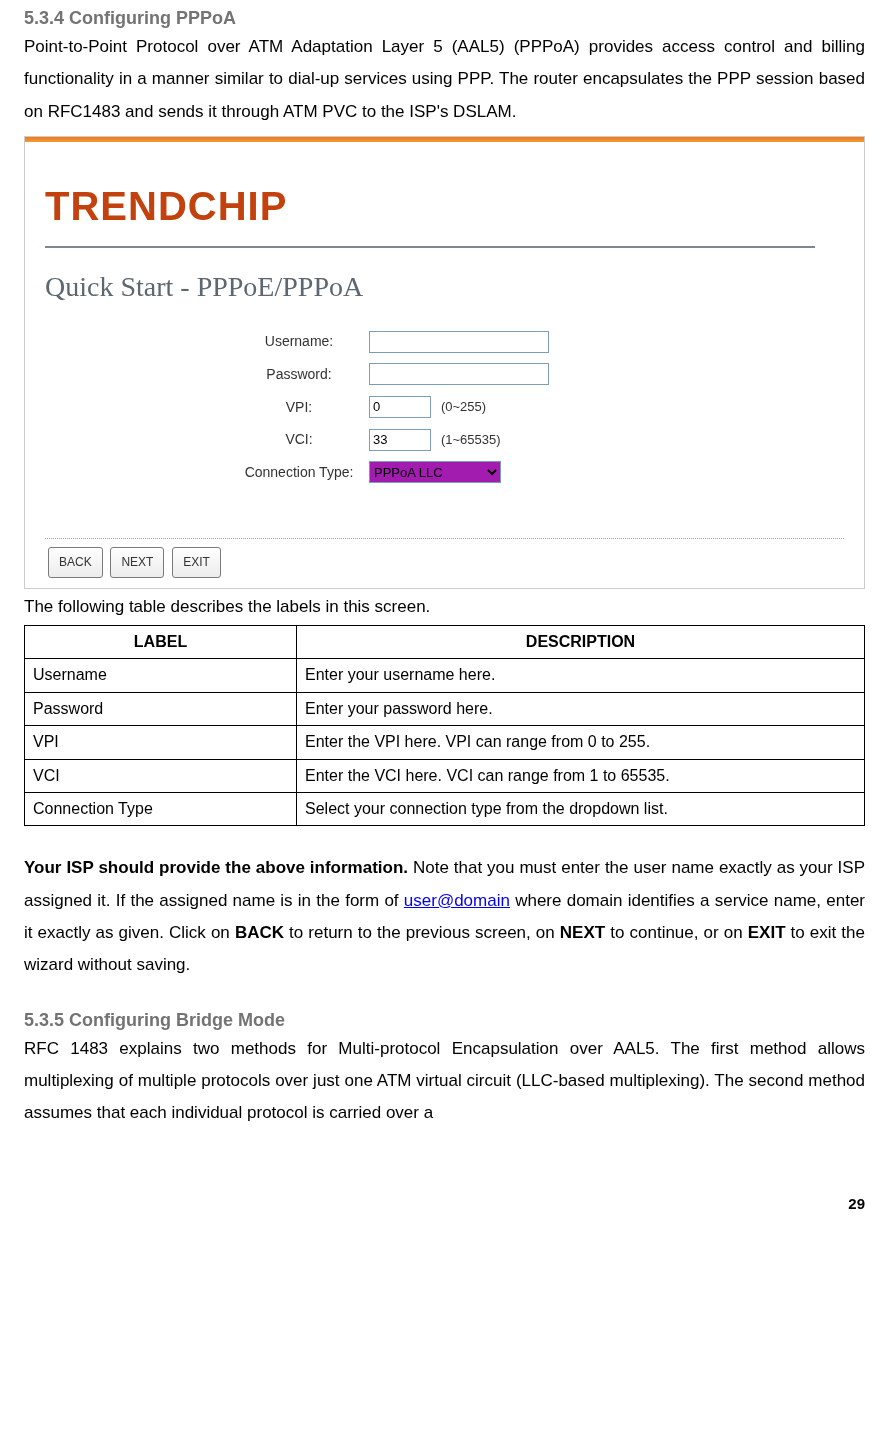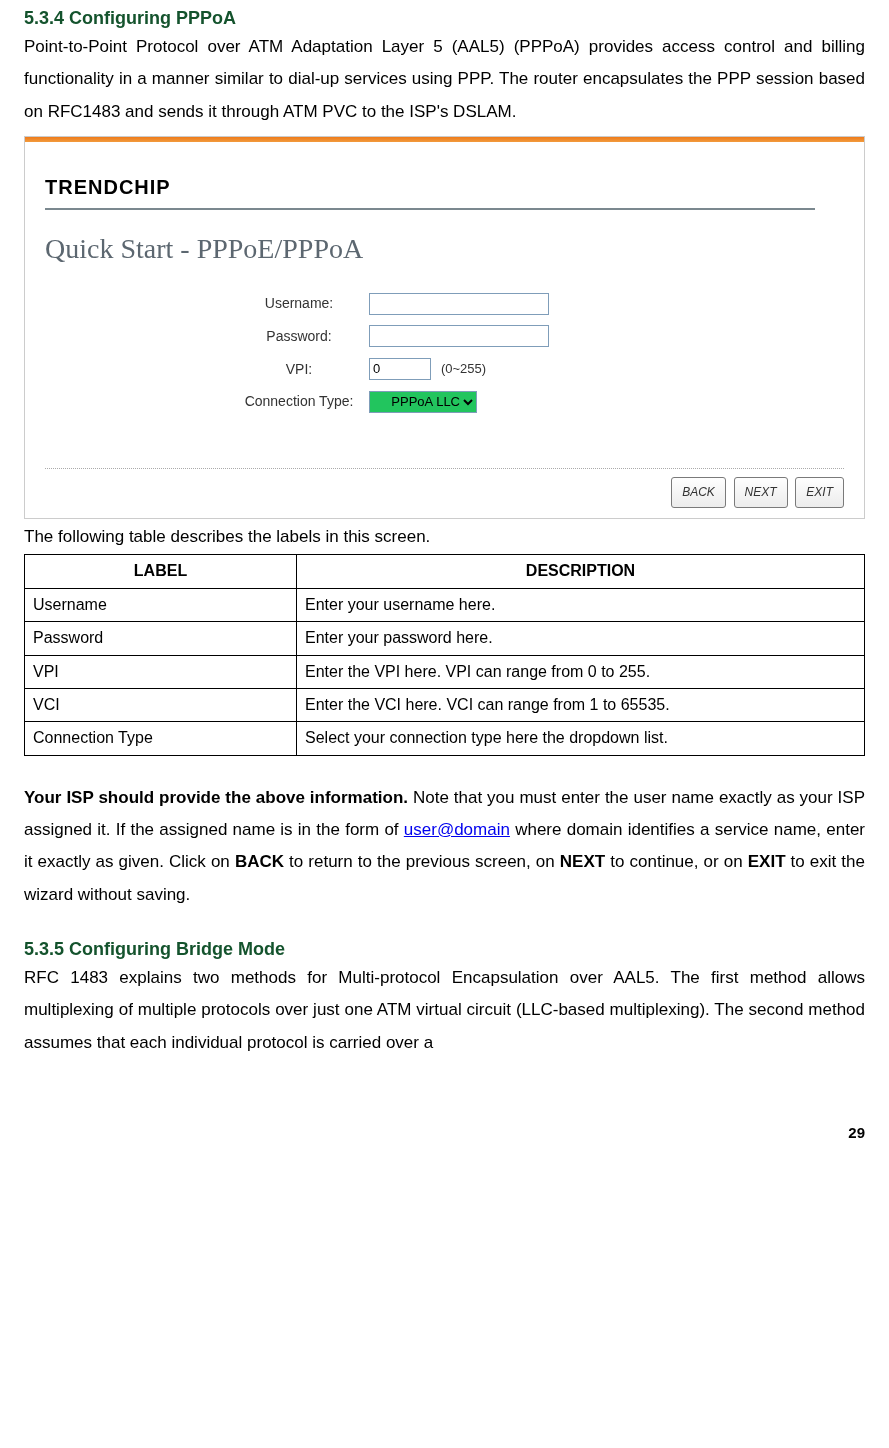--- a/index.html
+++ b/index.html
@@ -6,21 +6,21 @@
   body {
     font-family: Arial, Helvetica, sans-serif;
     font-size: 17px;
     color: #000;
     line-height: 1.9;
     width: 889px;
     padding: 6px 24px 40px 24px;
     background: #fff;
   }
   .heading {
-    color: #14532d;
+    color: #737373;
     font-weight: bold;
     font-size: 18px;
     line-height: 1.4;
   }
   .para { text-align: justify; }
   .para.mb { margin-bottom: 4px; }
 
   
   .panel {
     border: 1px solid #ccc;
@@ -29,23 +29,23 @@
     background: #fff;
   }
   .orange-bar {
     height: 5px;
     background: linear-gradient(#ee7a1a,#f29b3d);
   }
   .logo-wrap {
     padding: 26px 20px 4px 20px;
   }
   .logo {
-    color: #000000;
+    color: #c2410c;
     font-weight: 900;
-    font-size: 20px;
+    font-size: 40px;
     letter-spacing: 1px;
     font-family: Arial, sans-serif;
     border-bottom: 2px solid #7b888f;
     padding-bottom: 2px;
     width: 770px;
   }
   .subtitle {
     font-family: Georgia, 'Times New Roman', serif;
     font-size: 28px;
     color: #5c6770;
@@ -74,34 +74,31 @@
     border: 1px solid #7f9db9;
     background: #fff;
     font-size: 13px;
     padding: 0 3px;
   }
   .text-input.w1 { width: 180px; }
   .text-input.w2 { width: 62px; }
   select.sel {
     height: 22px;
     border: 1px solid #7f9db9;
-    background: #22c55e;
+    background: #a21caf;
     font-size: 13px;
-    width: 108px;
-    text-align: right;
+    width: 132px;
   }
   .hint { font-size: 13px; color: #333; padding-left: 6px; }
   .btn-row {
     padding: 50px 20px 0 20px;
   }
   .btn-row-inner {
     border-top: 1px dotted #aaa;
     padding-top: 6px;
-    text-align: right;
-    font-style: italic;
   }
   .btn {
     display: inline-block;
     border: 1px solid #7a7a7a;
     border-radius: 3px;
     background: linear-gradient(#fefefe,#ececec);
     font-size: 12px;
     color: #333;
     padding: 3px 10px;
     margin-left: 3px;
@@ -157,20 +154,27 @@
       <td><input type="password" class="text-input w1" value="" style=""></td>
     </tr>
     <tr>
       <td class="lbl">VPI:</td>
       <td>
         <input class="text-input w2" value="0" style="">
         <span class="hint">(0~255)</span>
       </td>
     </tr>
     <tr>
+      <td class="lbl">VCI:</td>
+      <td>
+        <input class="text-input w2" value="33" style="">
+        <span class="hint">(1~65535)</span>
+      </td>
+    </tr>
+    <tr>
       <td class="lbl">Connection Type:</td>
       <td>
         <select class="sel">
           <option>PPPoA LLC</option>
         </select>
       </td>
     </tr>
   </tbody>
     </table>
 
@@ -202,21 +206,21 @@
   <tr>
     <td class="col1">VPI</td>
     <td>Enter the VPI here. VPI can range from 0 to 255.</td>
   </tr>
   <tr>
     <td class="col1">VCI</td>
     <td>Enter the VCI here. VCI can range from 1 to 65535.</td>
   </tr>
   <tr>
     <td class="col1">Connection Type</td>
-    <td>Select your connection type here the dropdown list.</td>
+    <td>Select your connection type from the dropdown list.</td>
   </tr>
 </tbody>
   </table>
 
 <div class="spacer-lg"></div>
 
 <div class="para">
   <b>Your ISP should provide the above information.</b><span> Note that you must enter the user name exactly as your ISP assigned it. If the assigned name is in the form of </span><span class="link">user@domain</span><span> where domain identifies a service name, enter it exactly as given. Click on </span><b>BACK</b><span> to return to the previous screen, on </span><b>NEXT</b><span> to continue, or on </span><b>EXIT</b><span> to exit the wizard without saving.</span>
 </div>
 

